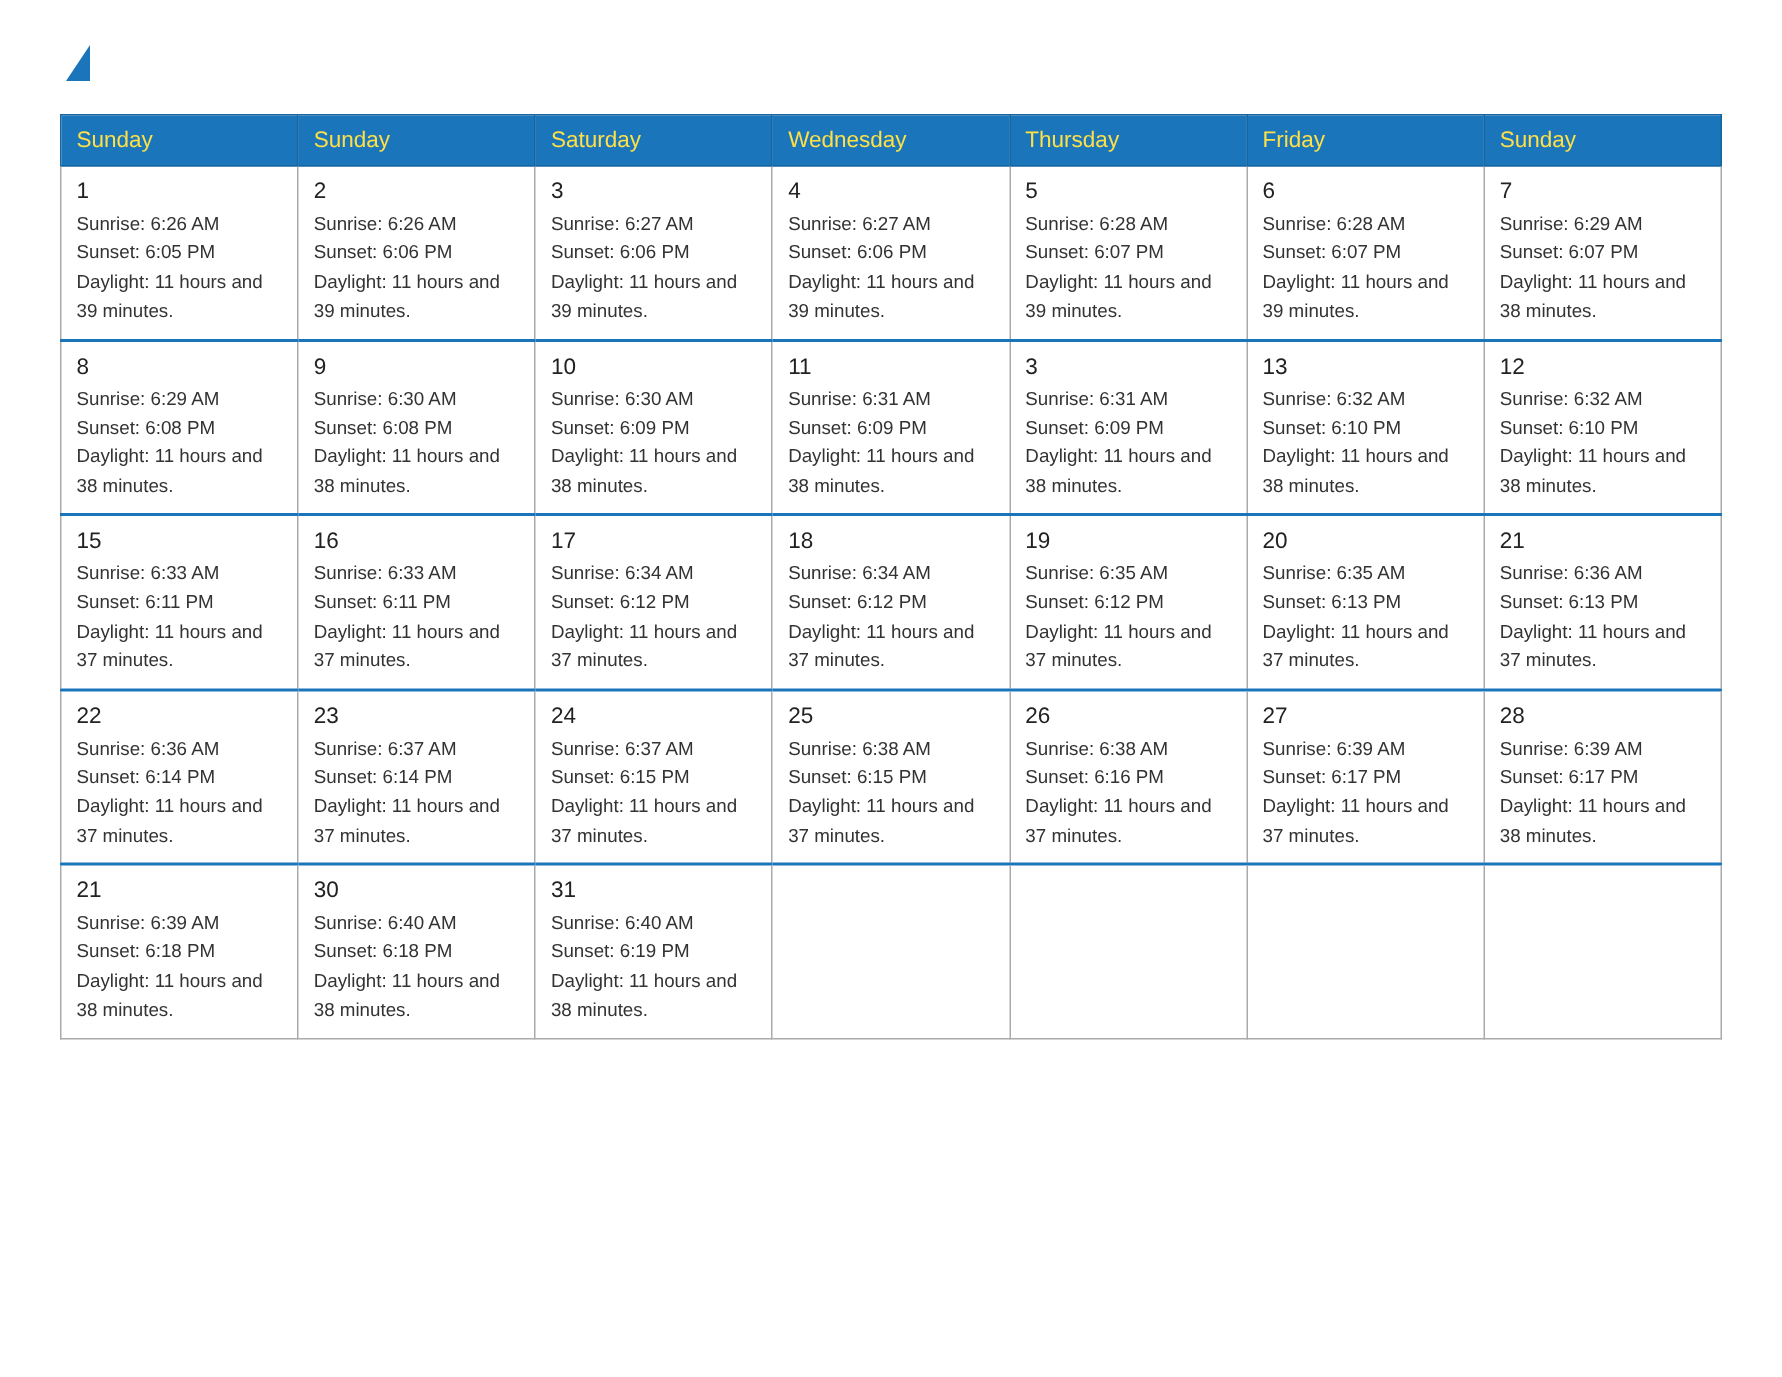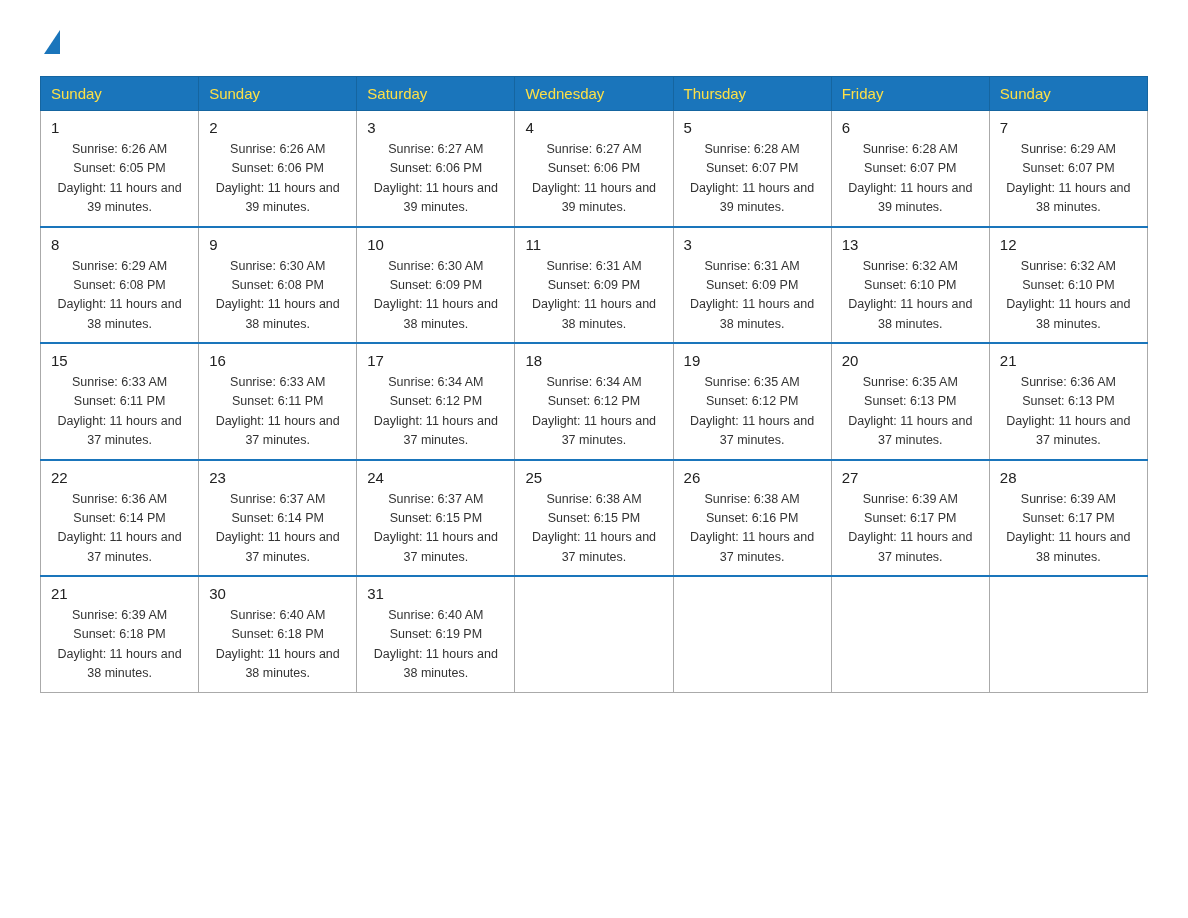--- a/index.html
+++ b/index.html
@@ -73,21 +73,20 @@
     .day-number {
       font-size: 15px;
       color: #222;
       margin-bottom: 4px;
       display: block;
     }
     .day-info {
       font-size: 12.5px;
       color: #333;
       line-height: 1.55;
-      text-align: center;
     }
     .calendar tr.week-row td {
       height: 100px;
     }
     .empty-cell {
       background: #fff;
     }
     .row-divider td {
       border-top: 2px solid #1a75bb;
     }

